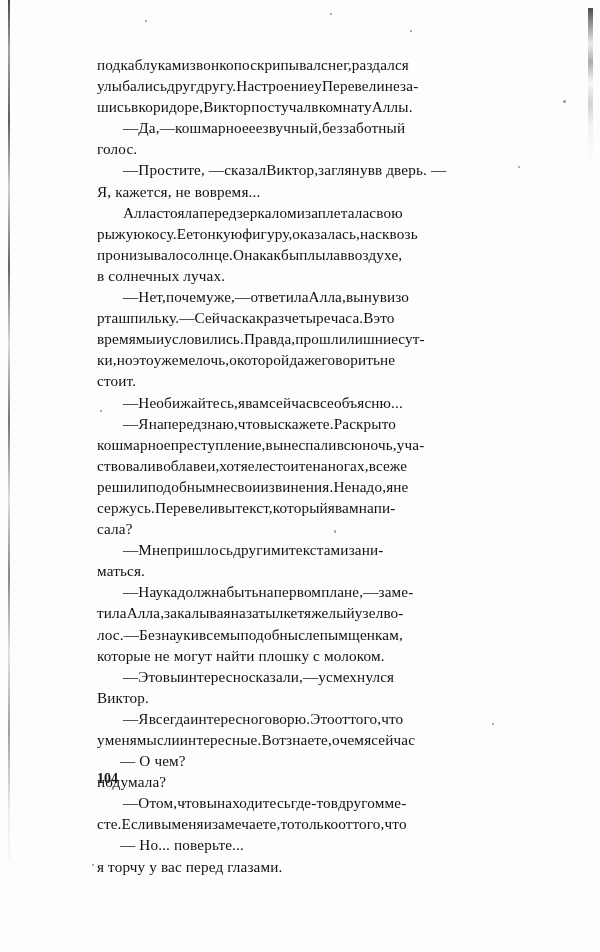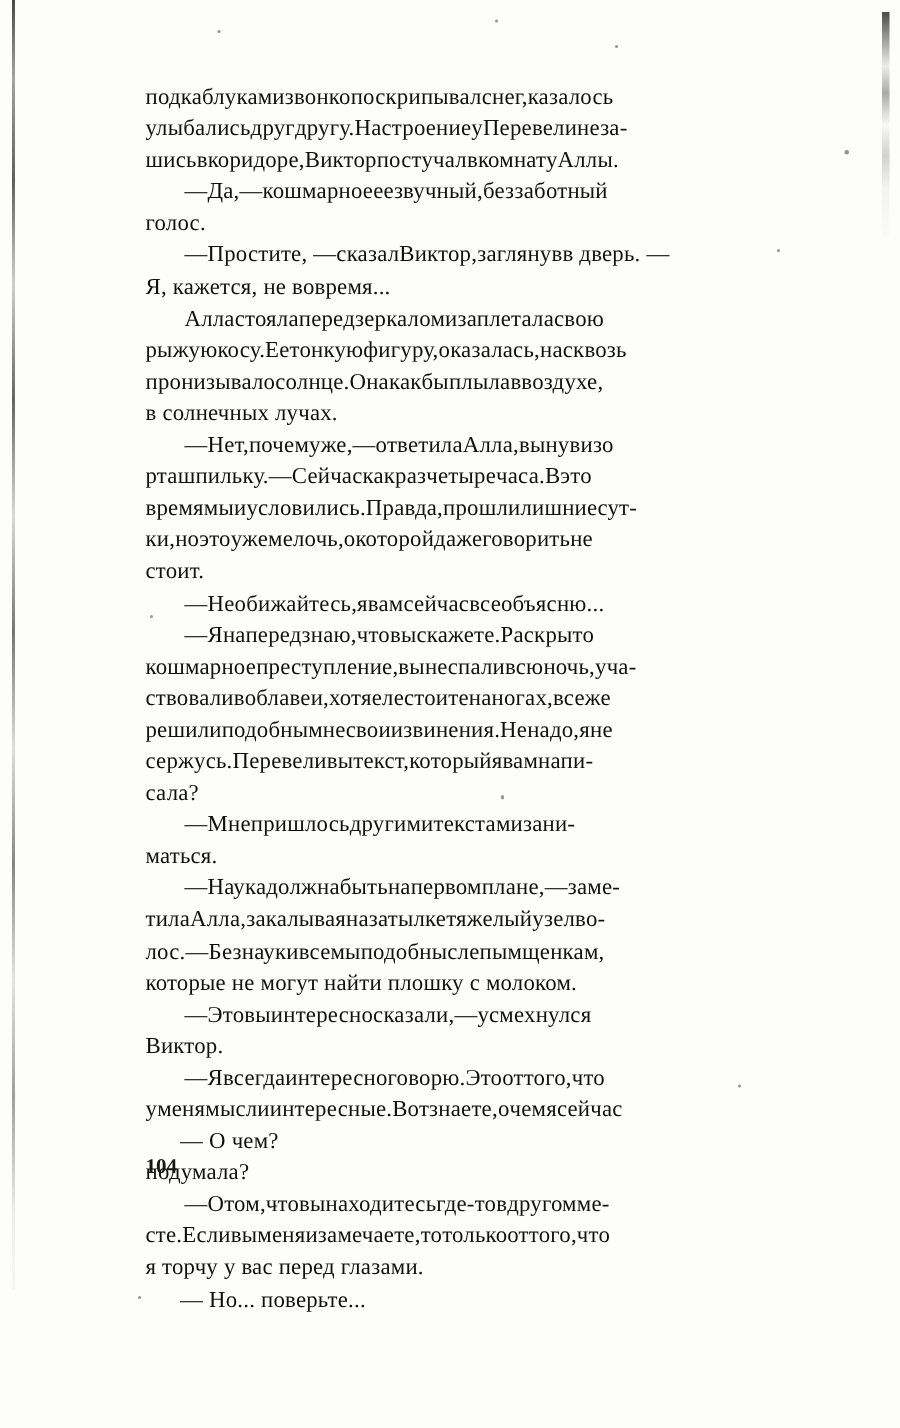--- a/index.html
+++ b/index.html
@@ -115,21 +115,21 @@
   <div class="speck" style="left:100px; top:410px; width:2px; height:2px;"></div>
   <div class="speck" style="left:334px; top:530px; width:2px; height:3px;"></div>
 
   <div class="body-text" id="body">
       <div class="line j">
         <span>под</span>
         <span>каблуками</span>
         <span>звонко</span>
         <span>поскрипывал</span>
         <span>снег,</span>
-        <span>казалось</span>
+        <span>раздался</span>
       </div>
       <div class="line j">
         <span>улыбались</span>
         <span>друг</span>
         <span>другу.</span>
         <span>Настроение</span>
         <span>у</span>
         <span>Перевели</span>
         <span>неза-</span>
       </div>
@@ -406,19 +406,19 @@
         <span>Если</span>
         <span>вы</span>
         <span>меня</span>
         <span>и</span>
         <span>замечаете,</span>
         <span>то</span>
         <span>только</span>
         <span>оттого,</span>
         <span>что</span>
       </div>
+      <div class="line">  — Но... поверьте...</div>
       <div class="line">я торчу у вас перед глазами.</div>
-      <div class="line">  — Но... поверьте...</div>
     </div>
 
   <div class="page-number">104</div>
 
 </div>
 
 </body></html>

